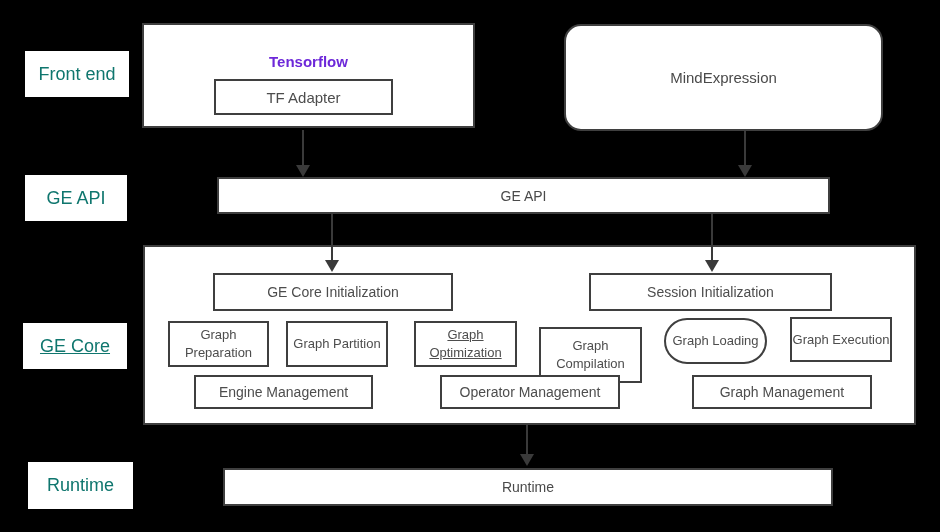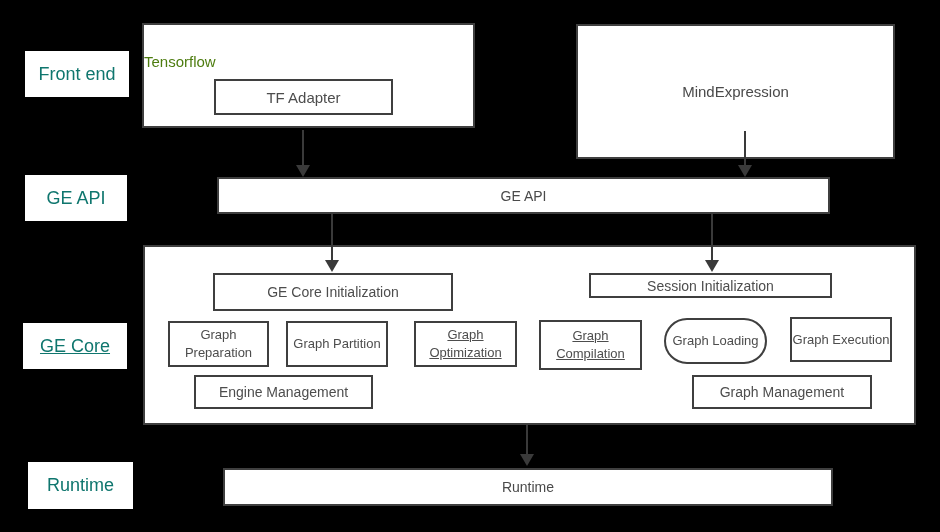--- a/index.html
+++ b/index.html
@@ -50,23 +50,24 @@
     align-items: center;
     justify-content: center;
     font-size: 14px;
     color: #4a4a4a;
   }
 
   .top-box-title {
     position: absolute;
     left: 0;
     width: 100%;
-    text-align: left;
+    text-align: center;
     font-size: 15px;
-    color: #4d7c0f;
+    color: #6d28d9;
+    font-weight: bold;
   }
 
   .stage { font-size: 13px; line-height: 1.35; }
   .mgmt  { font-size: 14px; }
   .init  { font-size: 14px; }
 
   
   .arrow {
     position: absolute;
     width: 16px;
@@ -97,21 +98,21 @@
   <div class="abs side-label" style="left:25px; top:51px; width:104px; height:46px;">Front end</div>
   <div class="abs side-label" style="left:25px; top:175px; width:102px; height:46px;">GE API</div>
   <div class="abs side-label" style="left:23px; top:323px; width:104px; height:46px;text-decoration:underline;">GE Core</div>
   <div class="abs side-label" style="left:28px; top:462px; width:105px; height:47px;">Runtime</div>
 
   <div class="abs outer-box" style="left:142px; top:23px; width:333px; height:105px;">
     <div class="top-box-title" style="top:28px;">Tensorflow</div>
     <div class="abs inner-box" style="left:70px; top:54px; width:179px; height:36px; font-size:15px;">TF Adapter</div>
   </div>
 
-  <div class="abs outer-box bar-label" style="left:576px; top:24px; width:319px; height:135px; font-size:15px;">MindExpression</div>
+  <div class="abs outer-box bar-label" style="left:564px; top:24px; width:319px; height:107px; font-size:15px;border-radius:17px;">MindExpression</div>
 
   <div class="arrow" style="left:303px; top:130px; height:47px;">
     <div class="arrow-line"></div>
     <div class="arrow-head"></div>
   </div>
   <div class="arrow" style="left:745px; top:131px; height:46px;">
     <div class="arrow-line"></div>
     <div class="arrow-head"></div>
   </div>
 
@@ -122,30 +123,31 @@
     <div class="arrow-head"></div>
   </div>
   <div class="arrow" style="left:712px; top:214px; height:58px;">
     <div class="arrow-line"></div>
     <div class="arrow-head"></div>
   </div>
 
   <div class="abs outer-box" style="left:143px; top:245px; width:773px; height:180px;">
 
     <div class="abs inner-box init" style="left:68px; top:26px; width:240px; height:38px;">GE Core Initialization</div>
-    <div class="abs inner-box init" style="left:444px; top:26px; width:243px; height:25px;">Session Initialization</div>
+    <div class="abs inner-box init" style="left:444px; top:26px; width:243px; height:38px;">Session Initialization</div>
 
     <div class="abs inner-box stage" style="left:23px; top:74px; width:101px; height:46px;">Graph Preparation</div>
     <div class="abs inner-box stage" style="left:141px; top:74px; width:102px; height:46px;">Graph Partition</div>
     <div class="abs inner-box stage" style="left:269px; top:74px; width:103px; height:46px;text-decoration:underline;">Graph Optimization</div>
-    <div class="abs inner-box stage" style="left:394px; top:73px; width:103px; height:50px;text-decoration:underline;">Graph Compilation</div>
+    <div class="abs inner-box stage" style="left:394px; top:80px; width:103px; height:56px;">Graph Compilation</div>
     <div class="abs inner-box stage" style="left:519px; top:71px; width:103px; height:46px;border-radius:23px;">Graph Loading</div>
     <div class="abs inner-box stage" style="left:645px; top:70px; width:102px; height:45px;">Graph Execution</div>
 
     <div class="abs inner-box mgmt" style="left:49px; top:128px; width:179px; height:34px;">Engine Management</div>
+    <div class="abs inner-box mgmt" style="left:295px; top:128px; width:180px; height:34px;">Operator Management</div>
     <div class="abs inner-box mgmt" style="left:547px; top:128px; width:180px; height:34px;">Graph Management</div>
   </div>
 
   <div class="arrow" style="left:527px; top:425px; height:41px;">
     <div class="arrow-line"></div>
     <div class="arrow-head"></div>
   </div>
 
   <div class="abs outer-box bar-label" style="left:223px; top:468px; width:610px; height:38px;">Runtime</div>
 

